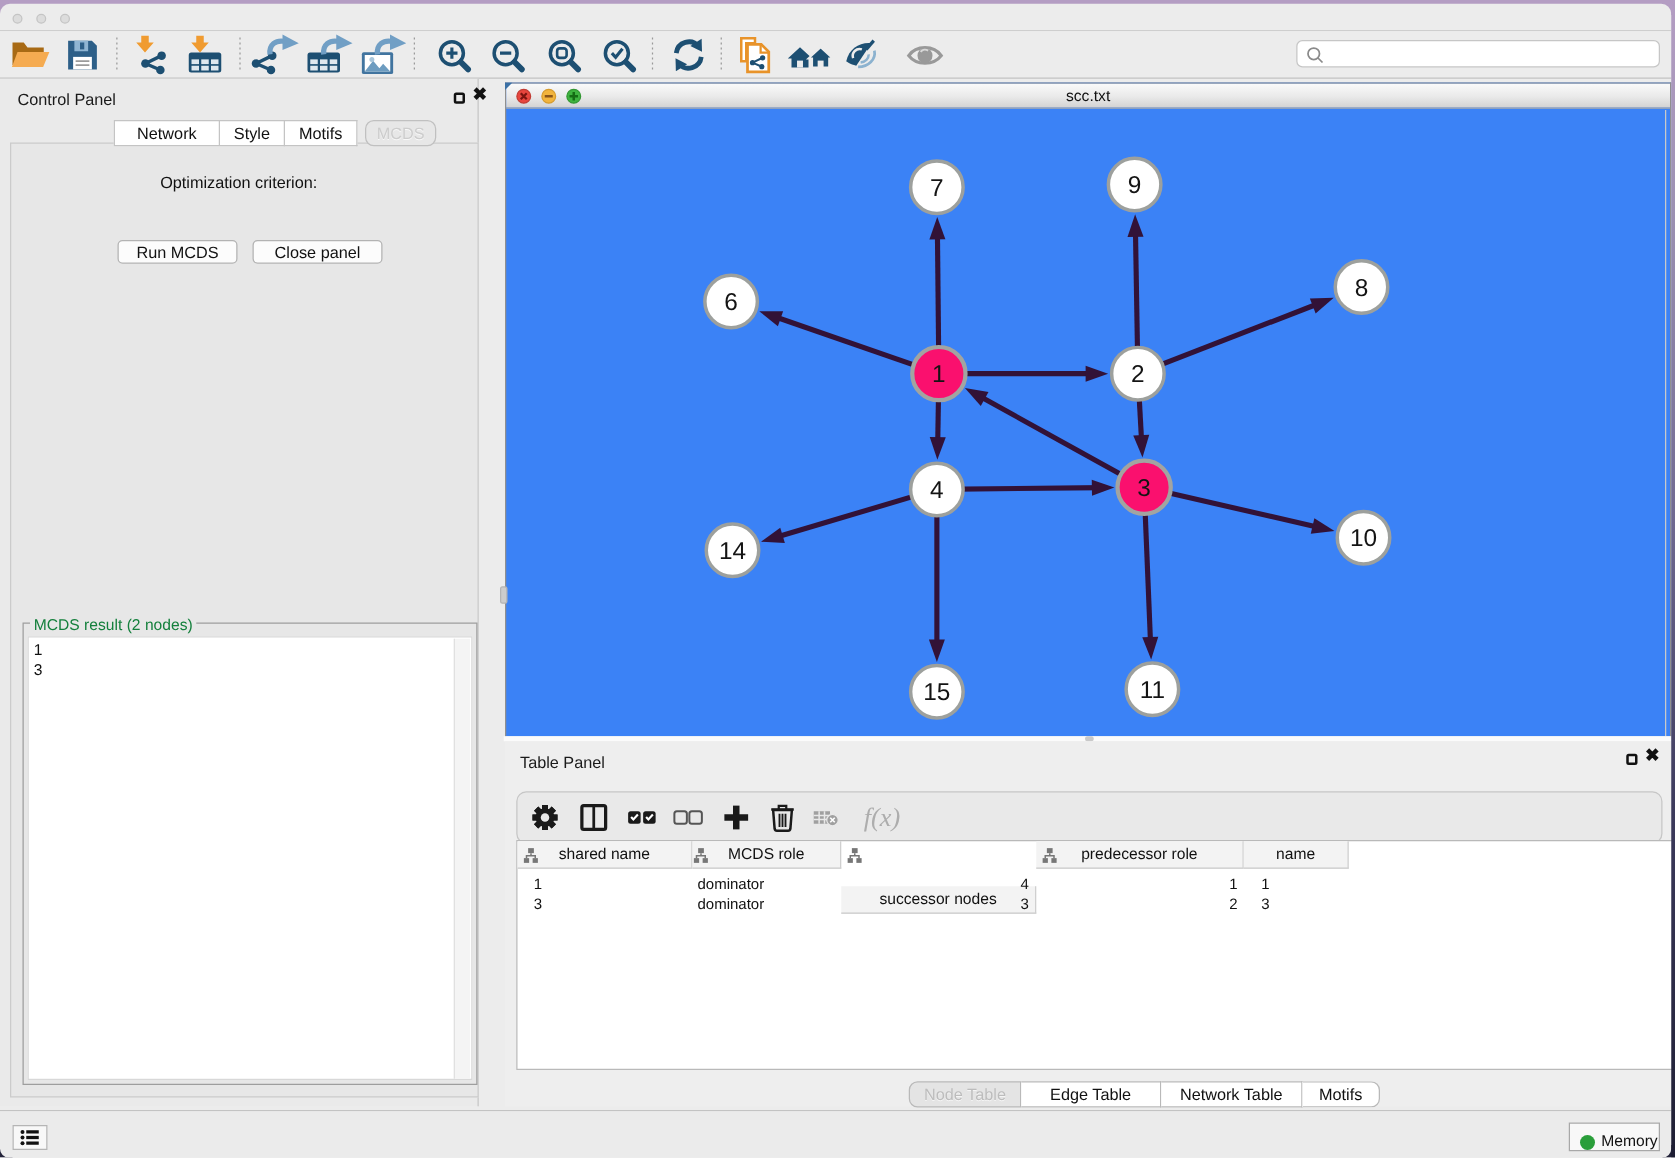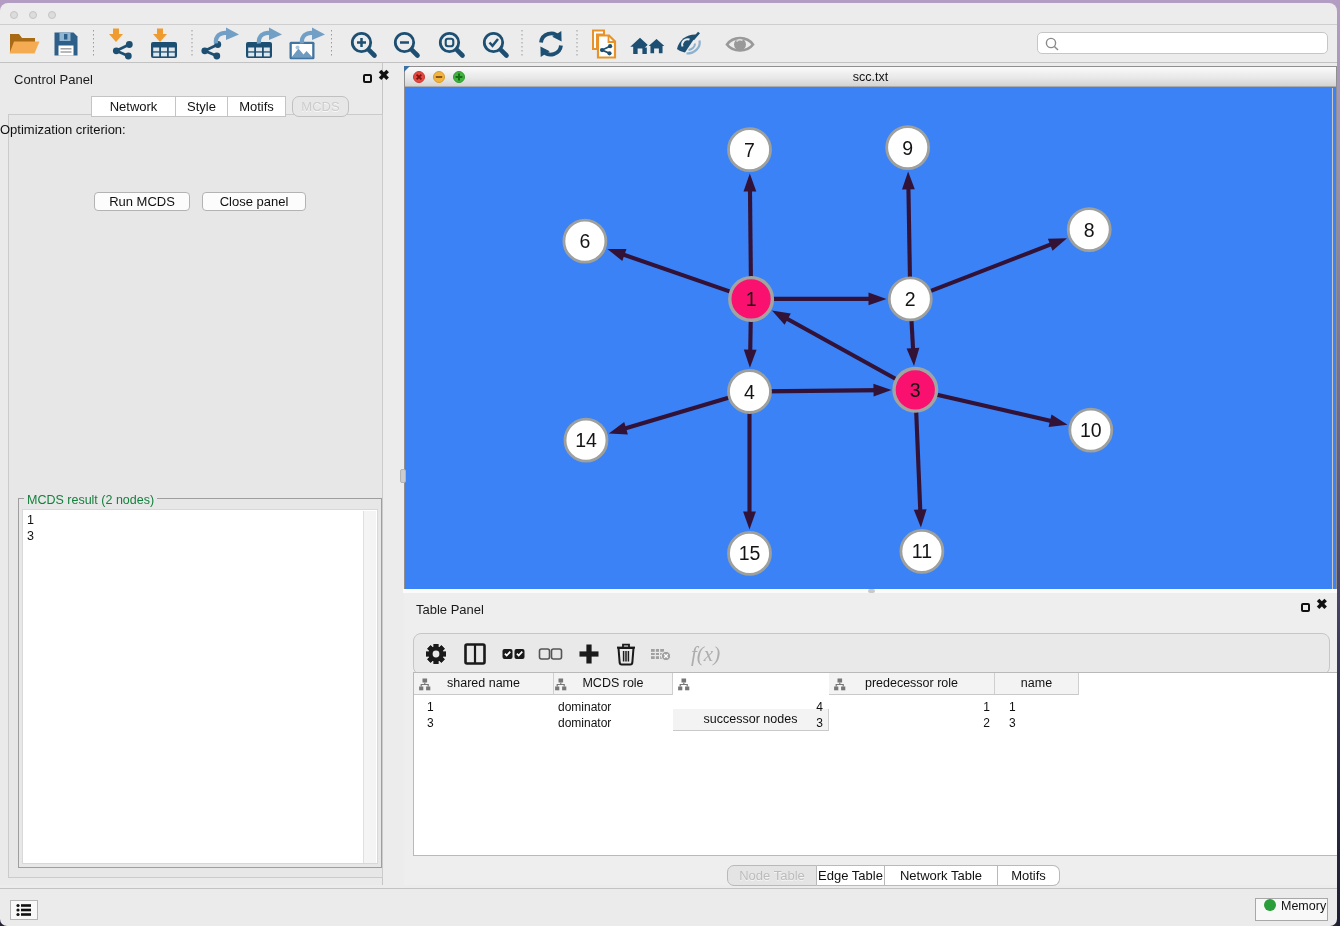--- a/index.html
+++ b/index.html
@@ -26,21 +26,21 @@
 .hdr-float { position:absolute; width:9px; height:9px; border:2px solid #111; border-radius:2px; }
 .hdr-x { position:absolute; font-size:14px; font-weight:bold; color:#111; }
 #cp-content { left:8px; top:51px; width:375px; height:764px; background:#e7e7e7;
   border:1px solid #cbcbcb; }
 .tabrow { position:absolute; display:flex; }
 .tab { height:21px; background:#fff; border:1px solid #c4c4c4; border-left:none;
   font-size:13px; color:#111; text-align:center; line-height:20px; }
 .tab.first { border-left:1px solid #c4c4c4; border-radius:0; }
 .tab.ghost { background:#e7e7e7; color:#ccc; border:1px solid #c0c0c0; border-radius:7px;
   text-shadow:0 1px 0 #f8f8f8; margin-left:6px; }
-#opt-label { left:0; top:59px; width:100%; text-align:left; font-size:13px; color:#111; }
+#opt-label { left:0; top:75px; width:100%; text-align:center; font-size:13px; color:#111; }
 #dropdown { left:44px; top:97px; width:312px; height:21px; background:#fff; border:1px solid #b9b9b9;
   border-radius:4px; font-size:13px; color:#111; line-height:19px; padding-left:13px; }
 .btn { position:absolute; height:19px; background:#fcfcfc; border:1px solid #b3b3b3; border-radius:4px;
   font-size:13px; color:#111; text-align:center; line-height:17px; }
 #fieldset { left:18px; top:435px; width:364px; height:370px; }
 #fs-border { left:0px; top:0px; width:364px; height:370px; border:1px solid #9e9e9e; }
 #fs-label { left:6px; top:-5px; background:#e7e7e7; padding:0 3px; font-size:12.5px; color:#15803d; }
 #fs-white { left:4px; top:11px; width:356px; height:355px; background:#fff; border:1px solid #d8d8d8; }
 #fs-scroll { right:1px; top:1px; width:13px; height:352px; background:#f4f4f4; border-left:1px solid #e0e0e0; }
 
@@ -63,21 +63,21 @@
   border-bottom:1px solid #c9c9c9; font-size:12.5px; color:#111; text-align:center; line-height:21px; }
 .td { position:absolute; font-size:12px; color:#111; }
 .btab { height:21px; background:#fff; border:1px solid #b9b9b9; border-left:none; font-size:13px;
   color:#111; text-align:center; line-height:19px; }
 
 #statusbar { left:0; top:888px; width:1337px; height:38px; background:#ebebeb; border-top:1px solid #c3c3c3; border-radius:0 0 7px 7px; }
 #corner-bl { left:0; top:916px; width:10px; height:10px; background:#23233a; }
 #corner-br { left:1330px; top:916px; width:10px; height:10px; background:#23233a; }
 #st-left { left:10px; top:11px; width:28px; height:20px; background:#f8f8f8; border:1px solid #b5b5b5; }
 #st-mem { left:1255px; top:9px; width:73px; height:23px; background:#f8f8f8; border:1px solid #a8a8a8;
-  font-size:12.5px; color:#111; display:flex; align-items:flex-start; white-space:nowrap; }
+  font-size:12.5px; color:#111; display:flex; align-items:flex-end; white-space:nowrap; }
 #memdot { width:12px; height:12px; border-radius:50%; background:#2a9e3a; margin:0 5px 0 8px; flex:none; }
 </style>
 </head>
 <body>
 <div class="abs" id="desktop-top"></div>
 
 <div class="abs" id="titlebar">
   <div class="light" style="left:9.5px;"></div>
   <div class="light" style="left:28.5px;"></div>
   <div class="light" style="left:48px;"></div>
@@ -424,21 +424,21 @@
     <div class="td" style="left:562px; top:27px; width:14px; text-align:right;">1</div>
     <div class="td" style="left:595px; top:27px;">1</div>
     <div class="td" style="left:13px; top:43px;">3</div>
     <div class="td" style="left:144px; top:43px;">dominator</div>
     <div class="td" style="left:395px; top:43px; width:14px; text-align:right;">3</div>
     <div class="td" style="left:562px; top:43px; width:14px; text-align:right;">2</div>
     <div class="td" style="left:595px; top:43px;">3</div>
   </div>
   <div class="tabrow" style="left:288px; top:272px;">
     <div class="btab" style="width:90px; background:#e4e4e4; color:#bcbcbc; border-left:1px solid #b9b9b9; border-radius:7px 0 0 7px; text-shadow:0 1px 0 #f5f5f5;margin-left:35px;">Node Table</div>
-    <div class="btab" style="width:68px;text-align:center;">Edge Table</div>
+    <div class="btab" style="width:112px;text-align:center;">Edge Table</div>
     <div class="btab" style="width:113px;">Network Table</div>
     <div class="btab" style="width:62px; border-radius:0 7px 7px 0;">Motifs</div>
   </div>
 </div>
 
 <div class="abs" id="corner-bl"></div>
 <div class="abs" id="corner-br"></div>
 <div class="abs" id="statusbar">
   <div class="abs" id="st-left">
     <svg width="26" height="18" style="position:absolute;left:0;top:0">

